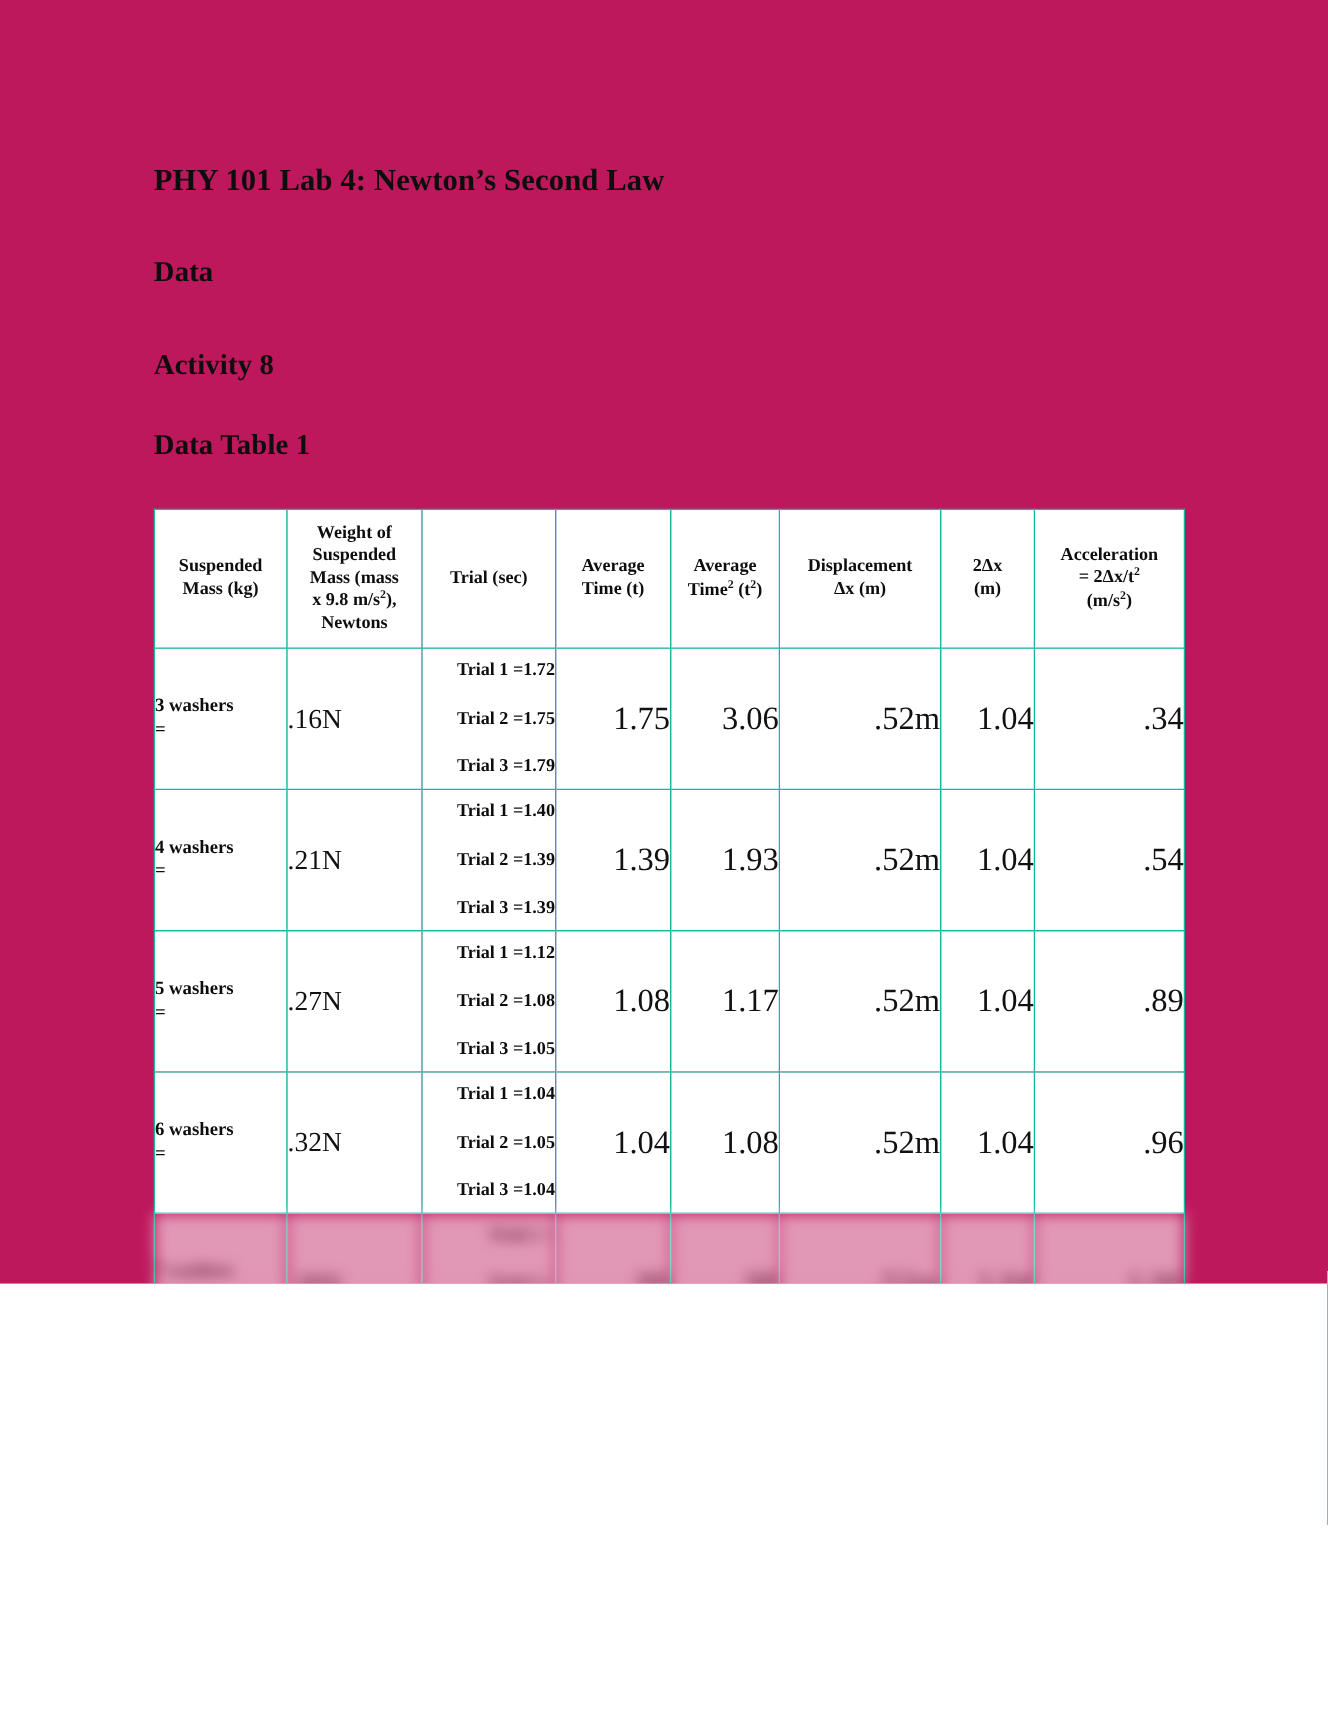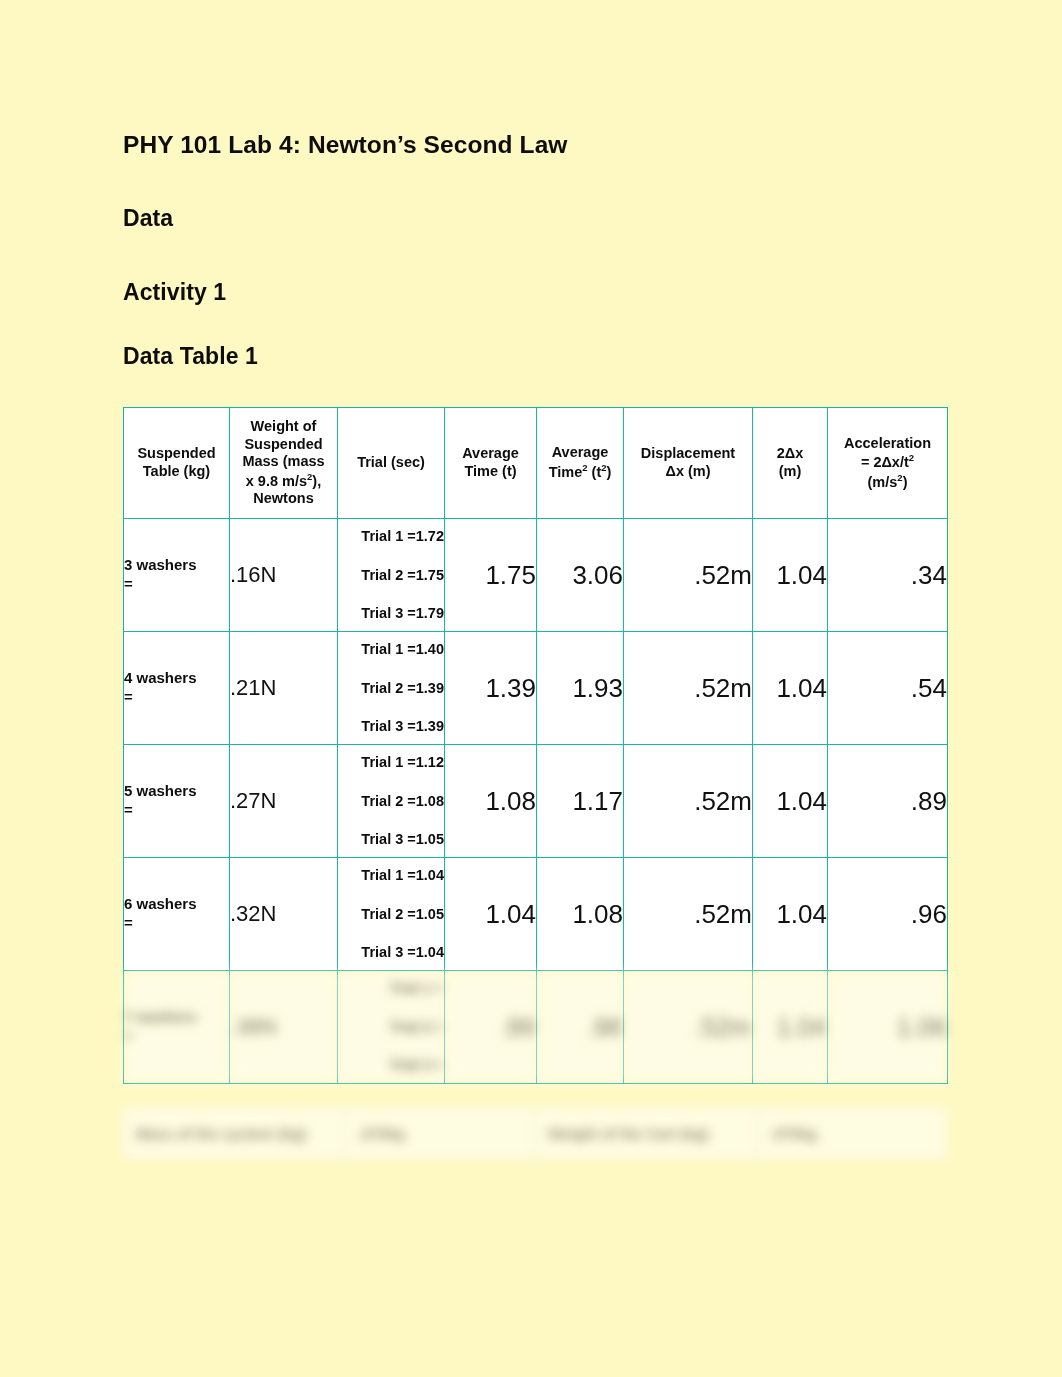--- a/index.html
+++ b/index.html
@@ -9,23 +9,24 @@
     background: #ffffff;
   }
   body {
     font-family: "Liberation Sans", sans-serif;
     color: #000000;
     -webkit-font-smoothing: antialiased;
   }
   .page {
     position: relative;
     width: 1062px;
-    height: 1377px;
-    background: #fef9c3;
+    height: 1027px;
+    background: #be185d;
     overflow: hidden;
+    font-family: Liberation Serif, serif;
   }
 
   
   .heading {
     position: absolute;
     left: 123px;
     font-weight: bold;
     color: #0d0d0d;
     letter-spacing: 0.1px;
     white-space: nowrap;
@@ -141,42 +142,42 @@
 </style>
 </head>
 <body>
 
 <div class="page">
 
   <div class="heading" id="doc-title">PHY 101 Lab 4: Newton’s Second Law</div>
 
   <div class="heading" id="h-data">Data</div>
 
-  <div class="heading" id="h-activity">Activity 1</div>
+  <div class="heading" id="h-activity">Activity 8</div>
 
   <div class="heading" id="h-table">Data Table 1</div>
 
   <div class="table-wrap">
     <table class="data-table">
       <colgroup>
         <col style="width:106px">
         <col style="width:108px">
         <col style="width:107px">
         <col style="width:92px">
         <col style="width:87px">
         <col style="width:129px">
         <col style="width:75px">
         <col style="width:120px">
       </colgroup>
 
       <thead>
         <tr>
           <th>
             <span>Suspended</span><br>
-            <span>Table (kg)</span>
+            <span>Mass (kg)</span>
           </th>
           <th>
             <span>Weight of</span><br>
             <span>Suspended</span><br>
             <span>Mass (mass</span><br>
             <span>x 9.8 m/s</span><sup>2</sup><span>),</span><br>
             <span>Newtons</span>
           </th>
           <th>
             <span>Trial (sec)</span>

